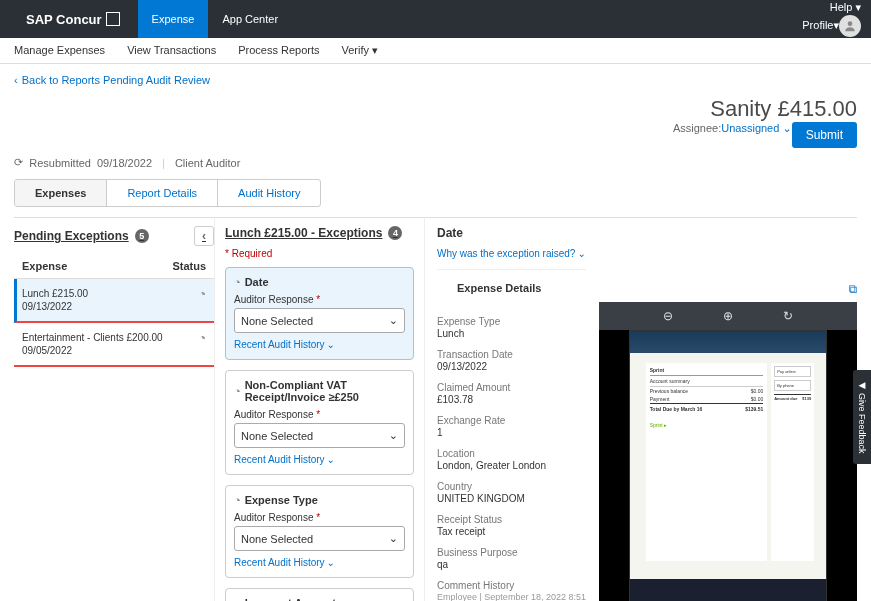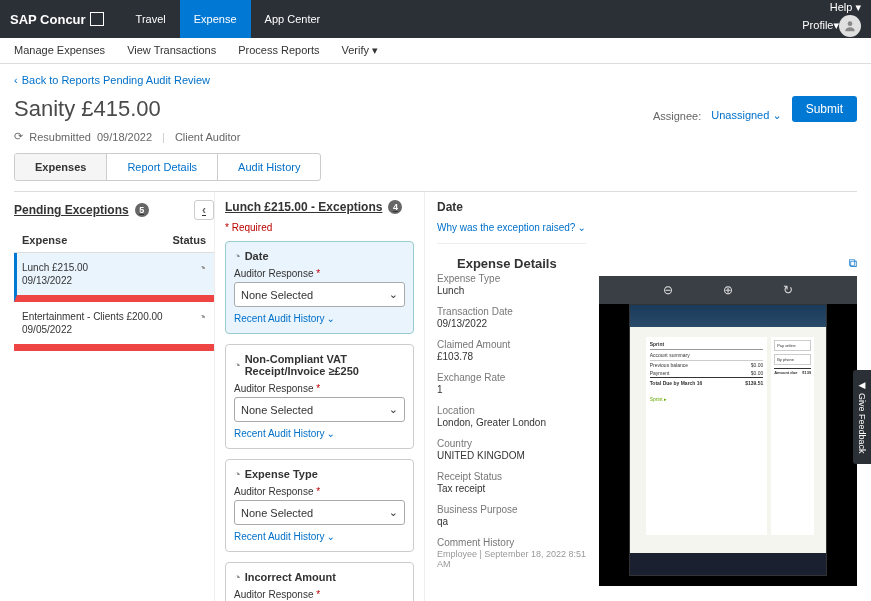--- a/index.html
+++ b/index.html
@@ -1,68 +1,68 @@
 <!DOCTYPE html>
 <html><head>
 <meta charset="utf-8">
 <style>
 * { box-sizing: border-box; margin: 0; padding: 0; }
 body { font-family: -apple-system, BlinkMacSystemFont, "Segoe UI", Arial, sans-serif; font-size: 12px; color: #333; background: #fff; width: 871px; height: 601px; overflow: hidden; }
 .topbar { background: #2b2f36; height: 38px; display: flex; align-items: center; color: #fff; padding: 0 10px; }
-.brand { font-weight: bold; font-size: 13px; display: flex; align-items: center; gap: 4px; }
+.brand { font-weight: bold; font-size: 13px; display: flex; align-items: center; gap: 4px; margin-left: 16px; }
 .brand-box { width: 14px; height: 14px; border: 1.5px solid #fff; display: inline-block; }
 .topnav { display: flex; margin-left: 18px; height: 100%; }
 .topnav-item { padding: 0 14px; display: flex; align-items: center; font-size: 11px; cursor: pointer; }
 .topnav-item.active { background: #0078d4; }
 .top-right { margin-left: auto; display: flex; align-items: center; gap: 10px; font-size: 11px; }
 .profile { display: flex; align-items: center; }
 .avatar-circle { width: 22px; height: 22px; border-radius: 50%; background: #e0e0e0; display: flex; align-items: center; justify-content: center; color: #555; }
 .subnav { border-bottom: 1px solid #ddd; padding: 6px 14px; display: flex; gap: 22px; font-size: 11px; color: #333; }
 .subnav span { cursor: pointer; }
 .backlink { padding: 10px 14px 6px; font-size: 11px; color: #0070c9; display: flex; align-items: center; gap: 4px; cursor: pointer; }
-.header-row { padding: 4px 14px 8px; display: flex; align-items: flex-end; }
+.header-row { padding: 4px 14px 8px; display: flex; align-items: flex-end; flex-direction: column; }
 .title { font-size: 22px; font-weight: 300; color: #4a4a4a; }
-.header-right { margin-left: auto; display: flex; align-items: flex-end; gap: 10px; }
+.header-right { margin-left: auto; display: flex; align-items: flex-start; gap: 0; }
 .assignee-lbl { font-size: 11px; color: #666; }
 .unassigned { font-size: 11px; color: #0070c9; cursor: pointer; }
 .btn-submit { background: #0078d4; color: #fff; border: none; padding: 6px 14px; border-radius: 3px; font-size: 12px; cursor: pointer; }
 .status-row { padding: 0 14px 10px; font-size: 11px; color: #666; display: flex; align-items: center; gap: 6px; }
 .status-sep { color: #ccc; margin: 0 4px; }
 .tabs-wrap { padding: 0 14px; }
 .tabs { display: flex; border: 1px solid #ccc; width: fit-content; border-radius: 3px; overflow: hidden; }
 .tab { padding: 7px 20px; font-size: 11px; cursor: pointer; border-right: 1px solid #ccc; color: #0070c9; }
 .tab:last-child { border-right: none; }
 .tab.active { background: #f5f5f5; color: #333; font-weight: 600; }
 .main { display: flex; padding: 10px 14px; gap: 0; height: 455px; }
 .col-left { width: 200px; border-top: 1px solid #ddd; padding-top: 8px; }
 .col-mid { width: 210px; border-top: 1px solid #ddd; border-left: 1px solid #eee; padding: 8px 10px 0; overflow-y: auto; }
 .col-right { flex: 1; border-top: 1px solid #ddd; border-left: 1px solid #eee; padding: 8px 0 0 12px; overflow-y: auto; position: relative; }
 .sec-head { font-size: 12px; font-weight: 600; display: flex; align-items: center; gap: 6px; padding-bottom: 8px; text-decoration: underline; }
 .count-badge { background: #666; color: #fff; border-radius: 50%; width: 14px; height: 14px; display: inline-flex; align-items: center; justify-content: center; font-size: 9px; }
 .collapse-btn { width: 20px; height: 20px; border: 1px solid #ccc; border-radius: 3px; display: flex; align-items: center; justify-content: center; margin-left: auto; cursor: pointer; color: #666; background: #fff; }
 .list-head { display: flex; border-bottom: 1px solid #ddd; padding: 6px 8px; font-size: 11px; font-weight: 600; }
 .lh-status { margin-left: auto; }
-.list-item { padding: 8px; border-bottom: 7px solid #ef4444; display: flex; cursor: pointer; }
+.list-item { padding: 8px; border-bottom: 2px solid #ef4444; display: flex; cursor: pointer; }
 .list-item.active { background: #eaf4fd; border-left: 3px solid #0078d4; padding-left: 5px; }
 .li-text { font-size: 10px; line-height: 1.3; }
 .li-icon { margin-left: auto; color: #888; }
 .required-note { font-size: 10px; color: #b00; margin-bottom: 8px; }
 .exc-card { border: 1px solid #ccc; border-radius: 4px; padding: 8px; margin-bottom: 10px; background: #fff; }
 .exc-card.active { background: #eaf4fd; border-color: #9cc; }
 .exc-title { font-size: 11px; font-weight: 600; display: flex; align-items: center; gap: 4px; margin-bottom: 6px; }
 .exc-title .clk { color: #888; }
 .exc-label { font-size: 10px; margin-bottom: 3px; }
 .exc-label .req { color: #b00; }
 .exc-select { width: 100%; border: 1px solid #aaa; border-radius: 3px; padding: 5px 6px; font-size: 11px; display: flex; justify-content: space-between; align-items: center; background: #fff; cursor: pointer; }
 .exc-link { font-size: 10px; color: #0070c9; margin-top: 6px; cursor: pointer; display: inline-flex; align-items: center; gap: 2px; }
 .date-head { font-size: 12px; font-weight: 600; padding-bottom: 6px; }
 .why-link { font-size: 10px; color: #0070c9; cursor: pointer; padding-bottom: 10px; border-bottom: 1px solid #eee; display: inline-flex; align-items: center; gap: 2px; }
 .details-row { display: flex; gap: 12px; margin-top: 12px; }
 .details-col { flex: 0 0 150px; }
-.details-title { font-size: 13px; font-weight: 600; margin-bottom: 2px; display: flex; justify-content: space-between; align-items: center; padding-left: 20px; }
+.details-title { font-size: 11px; font-weight: 600; margin-bottom: 22px; display: flex; justify-content: space-between; align-items: center; padding-left: 20px; }
 .ext-icon { color: #0070c9; cursor: pointer; }
 .field { margin-bottom: 10px; font-size: 10px; }
 .field-label { color: #777; margin-bottom: 1px; }
 .field-value { color: #333; }
 .receipt-viewer { flex: 1; background: #000; height: 310px; position: relative; }
 .receipt-toolbar { background: #3a3f46; height: 28px; display: flex; align-items: center; justify-content: center; gap: 50px; color: #ddd; }
 .receipt-toolbar span { cursor: pointer; font-size: 12px; }
 .receipt-img { position: absolute; top: 28px; left: 30px; right: 30px; bottom: 10px; background: linear-gradient(180deg, #1a3a5a 0%, #2a4a6a 8%, #f5f5f0 8%, #f5f5f0 92%, #1a2030 92%); border: 1px solid #333; }
 .receipt-content { position: absolute; top: 12%; left: 8%; right: 30%; bottom: 15%; background: #fff; font-size: 5px; color: #333; padding: 4px; }
 .receipt-side { position: absolute; top: 12%; right: 6%; width: 22%; bottom: 15%; background: #fff; padding: 3px; font-size: 4px; }
@@ -71,21 +71,20 @@
 </style>
 </head>
 <body>
 
 <div class="topbar">
   <div class="brand">
     <span>SAP Concur</span>
     <span class="brand-box"></span>
   </div>
   <div class="topnav">
-    <div class="topnav-item">Travel</div>
     <div class="topnav-item active">Expense</div>
     <div class="topnav-item">App Center</div>
   </div>
   <div class="top-right">
     <div style="text-align:right;line-height:1.2">
       <div><span>Help</span> ▾</div>
       <div class="profile">
         <span>Profile</span> ▾
         <span class="avatar-circle">
           <svg width="14" height="14" viewBox="0 0 24 24" fill="#888">

